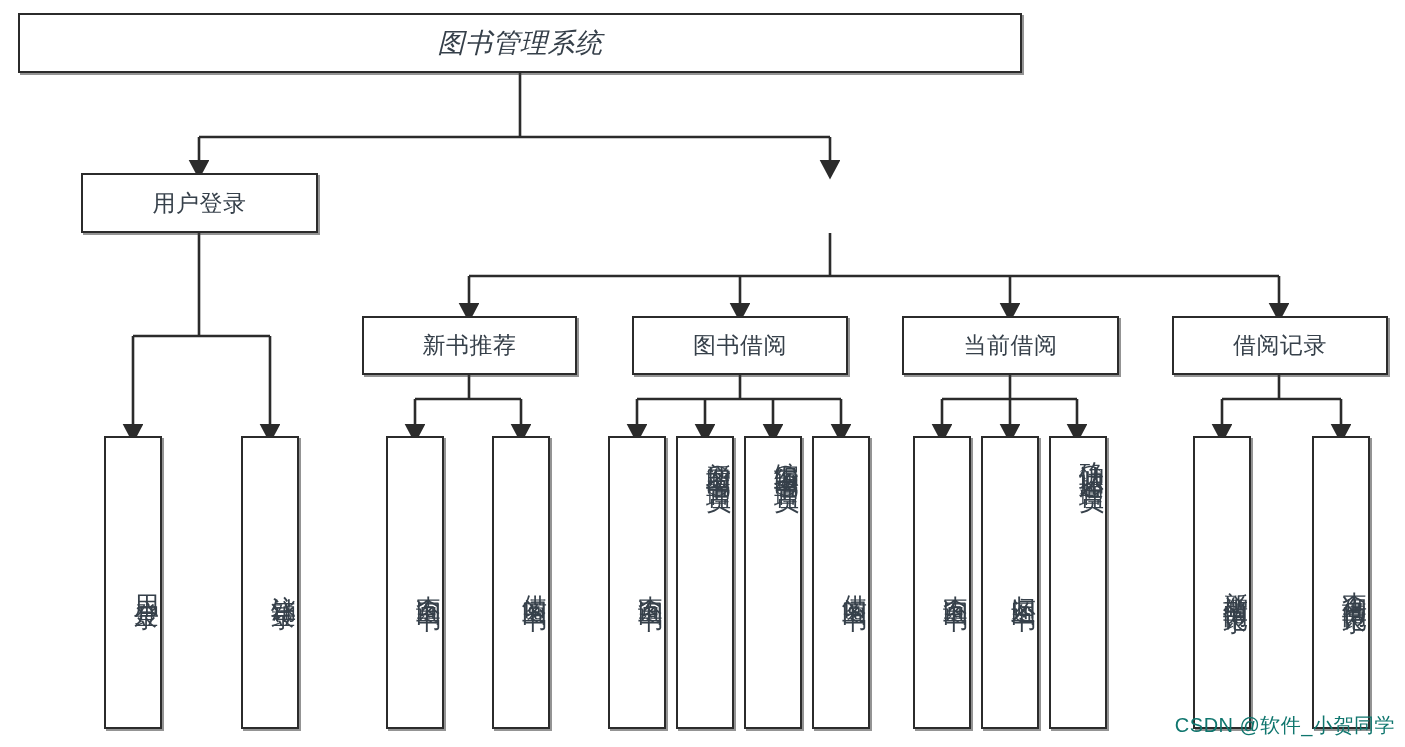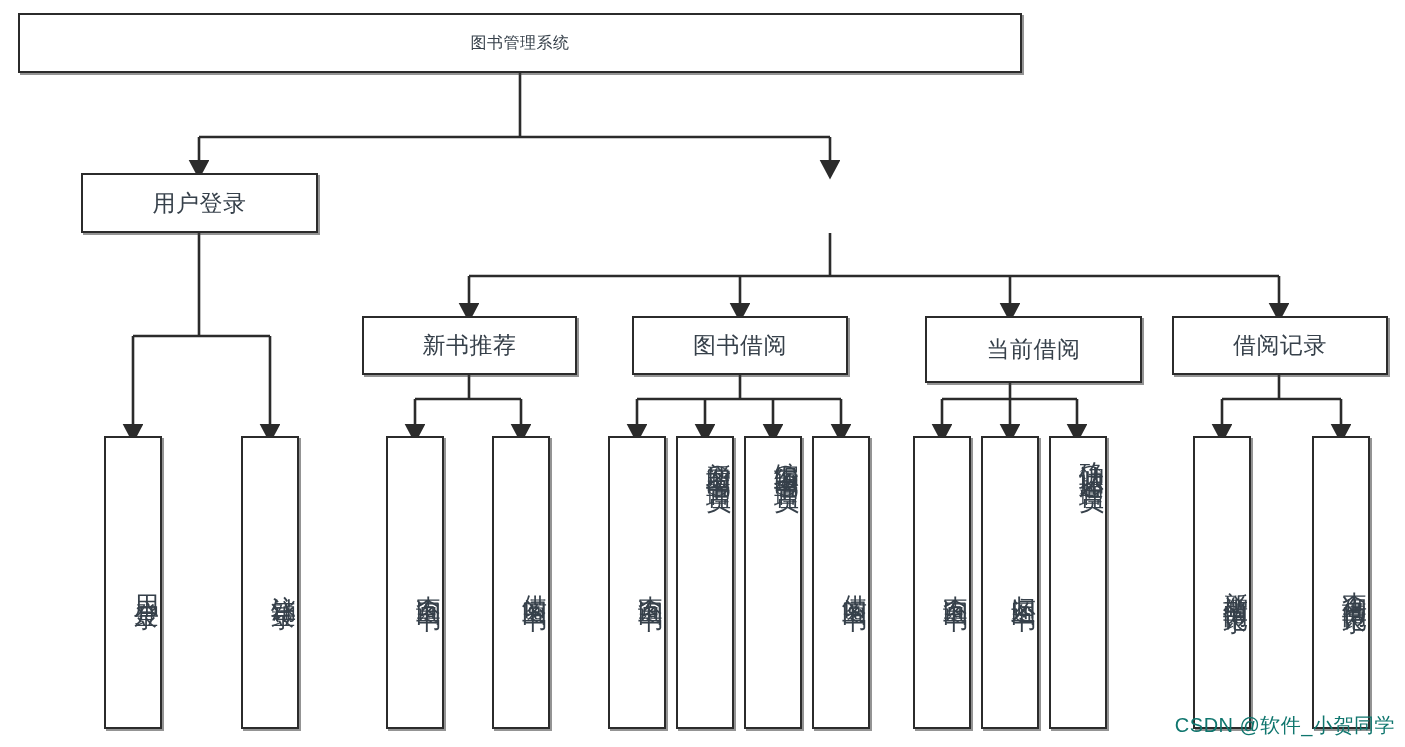--- a/index.html
+++ b/index.html
@@ -39,21 +39,22 @@
     color: #36404a;
     line-height: 1.06;
     text-align: center;
     white-space: pre;
   }
   .node.horiz .label {
     font-size: 23px;
     letter-spacing: 0.5px;
   }
   .node.root .label {
-    font-size: 16px;
+    font-size: 27px;
+    font-style: italic;
   }
   .node.vert {
     align-items: flex-start;
     padding-top: 4px;
   }
   .node.vert .label {
     font-size: 25px;
     writing-mode: vertical-rl;
     text-orientation: upright;
     letter-spacing: 4px;
@@ -141,21 +142,21 @@
 
 
   <div class="node horiz" style="left:362px; top:316px; width:215px; height:59px;">
     <span class="label">新书推荐</span>
   </div>
 
   <div class="node horiz" style="left:632px; top:316px; width:216px; height:59px;">
     <span class="label">图书借阅</span>
   </div>
 
-  <div class="node horiz" style="left:925px; top:316px; width:217px; height:67px;">
+  <div class="node horiz" style="left:902px; top:316px; width:217px; height:59px;">
     <span class="label">当前借阅</span>
   </div>
 
   <div class="node horiz" style="left:1172px; top:316px; width:216px; height:59px;">
     <span class="label">借阅记录</span>
   </div>
 
   <div class="node vert centered" style="left:104px; top:436px; width:58px; height:293px;">
     <span class="label">用户登录</span>
   </div>

